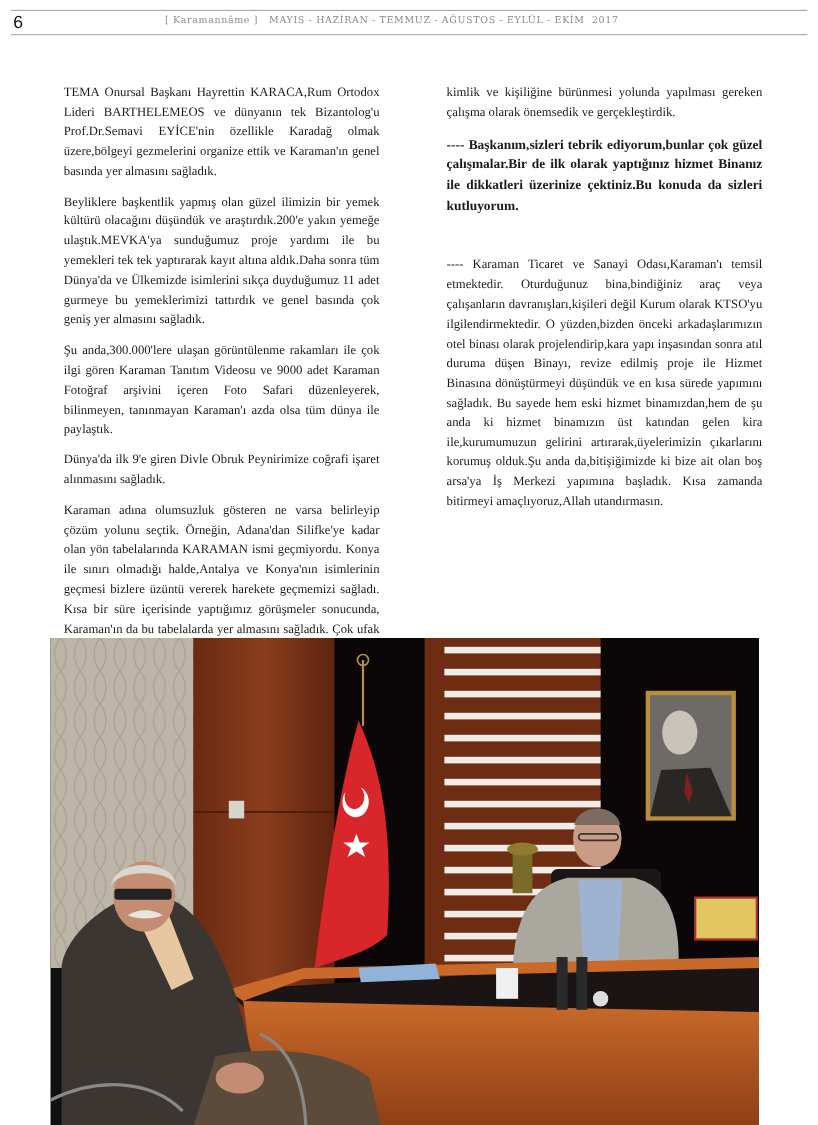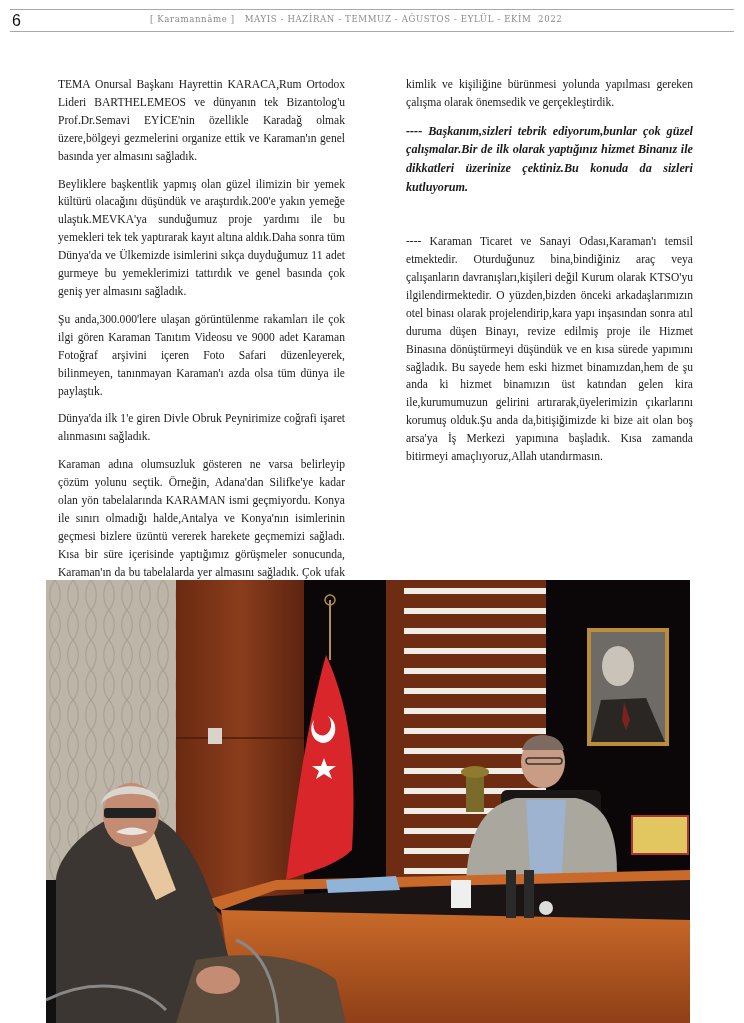--- a/index.html
+++ b/index.html
@@ -6,38 +6,38 @@
   body { width: 744px; height: 1023px; position: relative; overflow: hidden; font-family: "Liberation Serif", serif; color: #1a1a1a; }
 
   .header { position: absolute; left: 10px; top: 9px; width: 724px; height: 21px; border-top: 1px solid #a8a8a8; border-bottom: 1px solid #a8a8a8; }
   .page-num { position: absolute; left: 2px; top: 1px; font-family: "Liberation Sans", sans-serif; font-size: 16px; color: #111; line-height: 19px; }
   .running-head { position: absolute; left: 140px; top: 3px; font-family: "DejaVu Serif", serif; font-size: 8.6px; letter-spacing: 0.6px; color: #8a8a8a; white-space: pre; line-height: 13px; }
 
   .col { position: absolute; top: 66px; width: 307px; font-size: 11.55px; line-height: 17.9px; text-align: justify; }
   .col-left { left: 48px; }
   .col-right { left: 396px; }
   .col p { margin: 10px; }
-  .col .b { font-weight: bold; font-size: 12.2px; line-height: 18.6px; font-style: italic; }
+  .col .b { font-weight: bold; font-size: 12.2px; line-height: 18.6px; }
   .gap { height: 17px; }
 
   .photo { position: absolute; left: 46px; top: 580px; width: 644px; height: 443px; overflow: hidden; background: #1a0d08; }
 </style>
 </head>
 <body>
 
 <div class="header">
   <span class="page-num">6</span>
-  <span class="running-head">[ Karamannâme ]   MAYIS - HAZİRAN - TEMMUZ - AĞUSTOS - EYLÜL - EKİM  2022</span>
+  <span class="running-head">[ Karamannâme ]   MAYIS - HAZİRAN - TEMMUZ - AĞUSTOS - EYLÜL - EKİM  2017</span>
 </div>
 
 <div class="col col-left">
   <p>TEMA  Onursal Başkanı Hayrettin KARACA,Rum Ortodox Lideri BARTHELEMEOS ve dünyanın tek Bizantolog'u Prof.Dr.Semavi EYİCE'nin özellikle Karadağ olmak üzere,bölgeyi gezmelerini organize ettik ve Karaman'ın genel basında yer almasını sağladık.</p>
   <p>Beyliklere başkentlik yapmış olan güzel ilimizin bir yemek kültürü olacağını düşündük ve araştırdık.200'e yakın yemeğe ulaştık.MEVKA'ya sunduğumuz proje yardımı ile bu yemekleri tek tek yaptırarak kayıt altına aldık.Daha sonra tüm Dünya'da ve Ülkemizde isimlerini sıkça duyduğumuz 11 adet gurmeye bu yemeklerimizi tattırdık ve genel basında çok geniş yer almasını sağladık.</p>
   <p>Şu anda,300.000'lere ulaşan görüntülenme rakamları ile çok ilgi gören Karaman Tanıtım Videosu ve 9000 adet Karaman Fotoğraf arşivini içeren Foto Safari düzenleyerek, bilinmeyen, tanınmayan Karaman'ı azda olsa tüm dünya ile paylaştık.</p>
-  <p>Dünya'da ilk 1'e giren Divle Obruk Peynirimize coğrafi işaret alınmasını sağladık.</p>
+  <p>Dünya'da ilk 9'e giren Divle Obruk Peynirimize coğrafi işaret alınmasını sağladık.</p>
   <p>Karaman adına olumsuzluk gösteren ne varsa belirleyip çözüm yolunu seçtik. Örneğin, Adana'dan Silifke'ye kadar olan yön tabelalarında KARAMAN ismi geçmiyordu. Konya ile sınırı olmadığı halde,Antalya ve Konya'nın isimlerinin geçmesi bizlere üzüntü vererek harekete geçmemizi sağladı. Kısa bir süre içerisinde yaptığımız görüşmeler sonucunda, Karaman'ın da bu tabelalarda yer almasını sağladık. Çok ufak ayrıntıda olsa, Karaman'ımızın kendi</p>
 </div>
 
 <div class="col col-right">
   <p>kimlik ve kişiliğine bürünmesi yolunda yapılması gereken çalışma olarak önemsedik ve gerçekleştirdik.</p>
   <p class="b">---- Başkanım,sizleri tebrik ediyorum,bunlar çok güzel çalışmalar.Bir de ilk olarak yaptığınız hizmet Binanız ile dikkatleri üzerinize çektiniz.Bu konuda da sizleri kutluyorum.</p>
   <div class="gap"></div>
   <p>----   Karaman Ticaret ve Sanayi Odası,Karaman'ı temsil etmektedir. Oturduğunuz bina,bindiğiniz araç veya çalışanların davranışları,kişileri değil Kurum olarak KTSO'yu ilgilendirmektedir. O yüzden,bizden önceki arkadaşlarımızın otel binası olarak projelendirip,kara yapı inşasından sonra atıl duruma düşen Binayı, revize edilmiş proje ile Hizmet Binasına dönüştürmeyi düşündük ve en kısa sürede yapımını sağladık. Bu sayede hem eski hizmet binamızdan,hem de şu anda ki hizmet binamızın üst katından gelen kira ile,kurumumuzun gelirini artırarak,üyelerimizin çıkarlarını korumuş olduk.Şu anda da,bitişiğimizde ki bize ait olan boş arsa'ya İş Merkezi yapımına başladık. Kısa zamanda bitirmeyi amaçlıyoruz,Allah utandırmasın.</p>
   <div class="gap"></div>
 </div>

